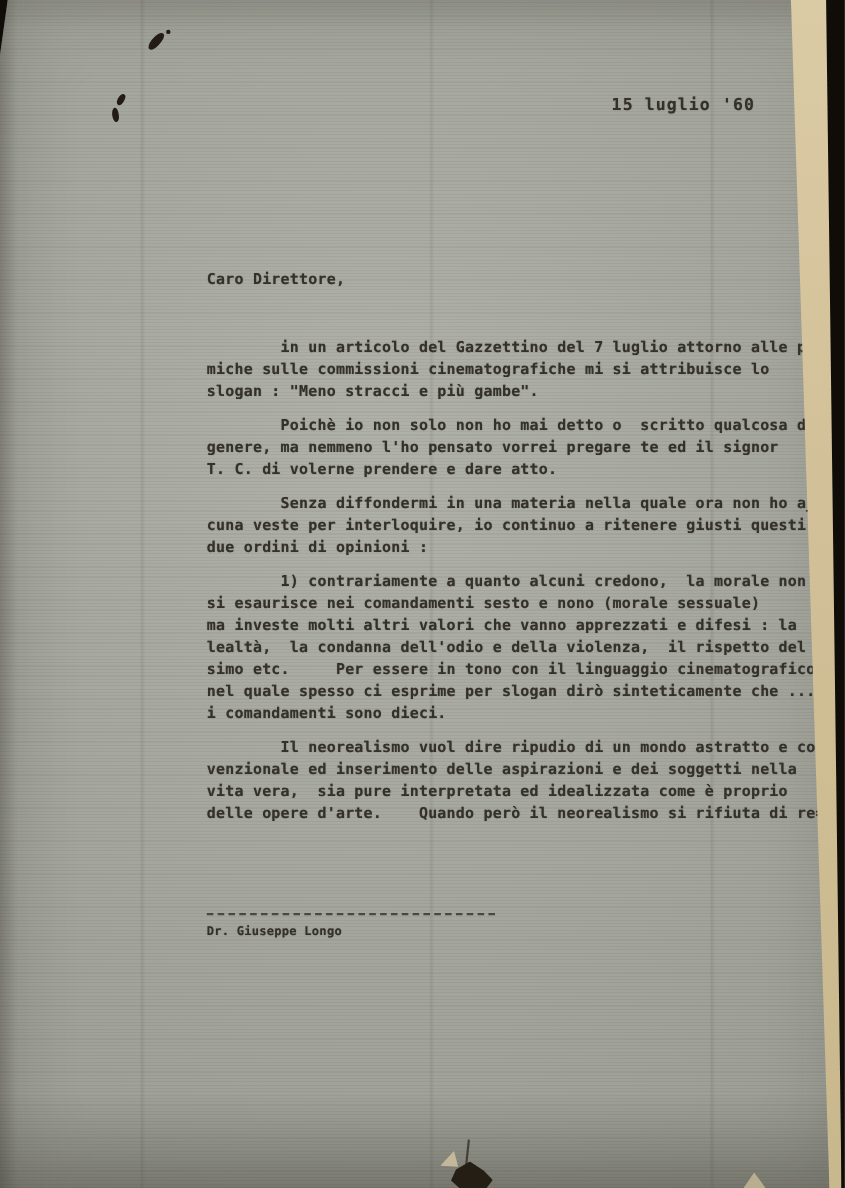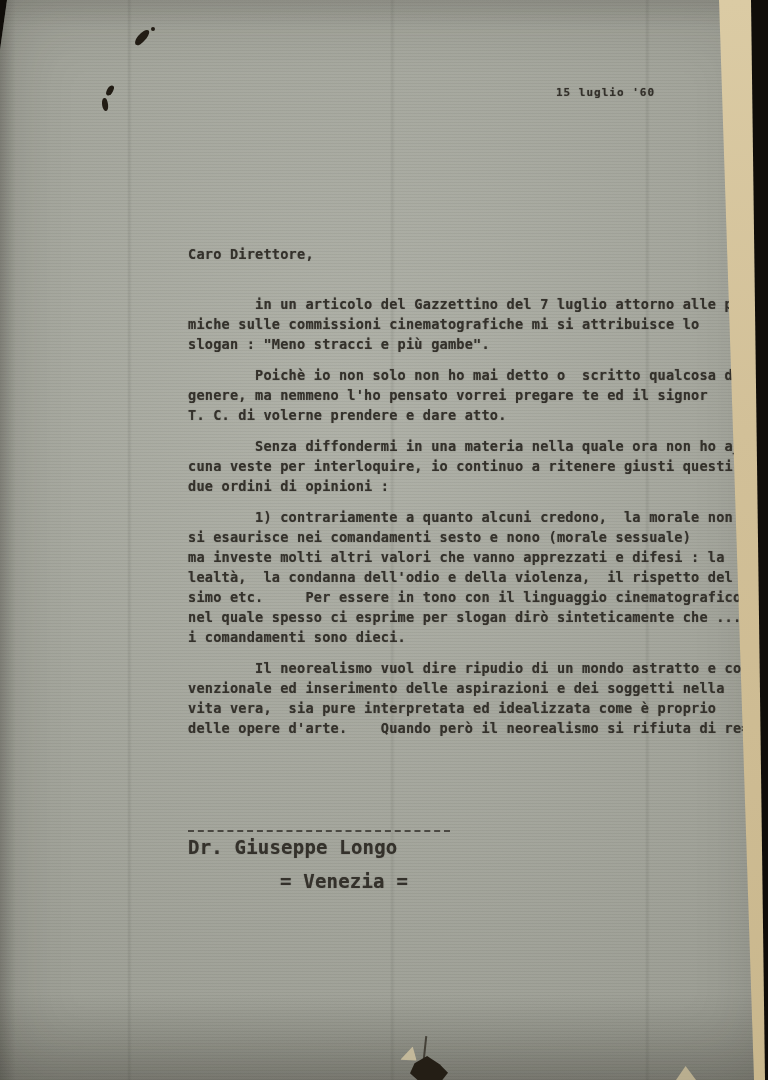--- a/index.html
+++ b/index.html
@@ -33,31 +33,31 @@
     clip-path:polygon(7px 0px,719px 0px,754px 1080px,0px 1080px,0px 50px);
     box-shadow:inset 0 0 70px rgba(30,28,22,0.22);
   }
   .ink-text{
     color:#34312b;
     font-weight:700;
     text-shadow:0 0 1px rgba(50,47,42,0.55);
   }
   .date{
     position:absolute;left:556px;top:86px;
-    font-size:11px;letter-spacing:1px;
+    font-size:15px;letter-spacing:1px;
   }
   .letter-body{
     position:absolute;left:188px;top:244px;width:562px;
     font-size:13.6px;line-height:20px;letter-spacing:0.2px;
   }
-  .salutation{margin-bottom:30px;white-space:pre;}
+  .salutation{margin-bottom:42px;white-space:pre;}
   .para{white-space:pre;margin-bottom:11px;}
   .signature{
     position:absolute;left:188px;top:830px;
-    font-size:19px;line-height:20px;letter-spacing:0.2px;
+    font-size:11px;line-height:20px;letter-spacing:0.2px;
   }
   .sig-line{
     width:262px;border-top:2px dashed #3b3833;margin-bottom:5px;
     opacity:0.85;
   }
   .sig-city{margin-top:14px;padding-left:92px;white-space:pre;}
   
   .ink-mark{position:absolute;background:#221c14;border-radius:60% 40% 55% 45%;}
   .mark-1{left:138px;top:28px;width:8px;height:19px;transform:rotate(38deg);}
   .mark-1b{left:151px;top:27px;width:4px;height:4px;border-radius:50%;transform:none;}
@@ -120,21 +120,20 @@
 i comandamenti sono dieci.</div>
       <div class="para">        Il neorealismo vuol dire ripudio di un mondo astratto e con̲
 venzionale ed inserimento delle aspirazioni e dei soggetti nella
 vita vera,  sia pure interpretata ed idealizzata come è proprio
 delle opere d'arte.    Quando però il neorealismo si rifiuta di re=</div>
     </div>
 
     <div class="signature ink-text">
       <div class="sig-line"></div>
       <div>Dr. Giuseppe Longo</div>
-      <div class="sig-city">= Venezia =</div>
     </div>
 
     <div class="tear-crack"></div>
     <div class="tear-light"></div>
     <div class="tear-hole"></div>
     <div class="tear-right"></div>
 
   </div>
 </div>
 

